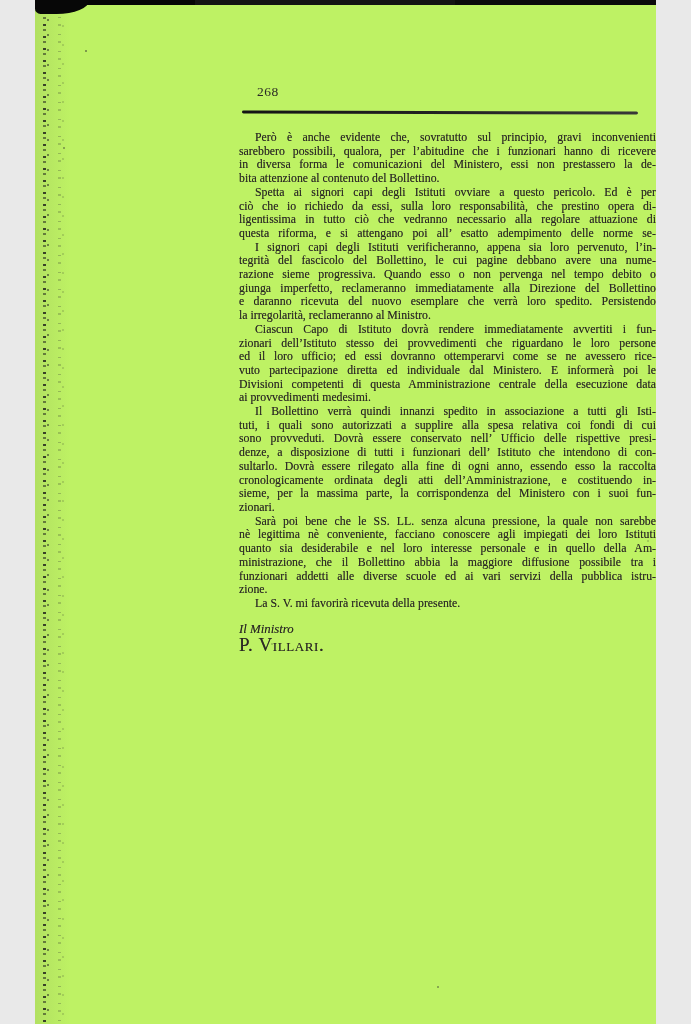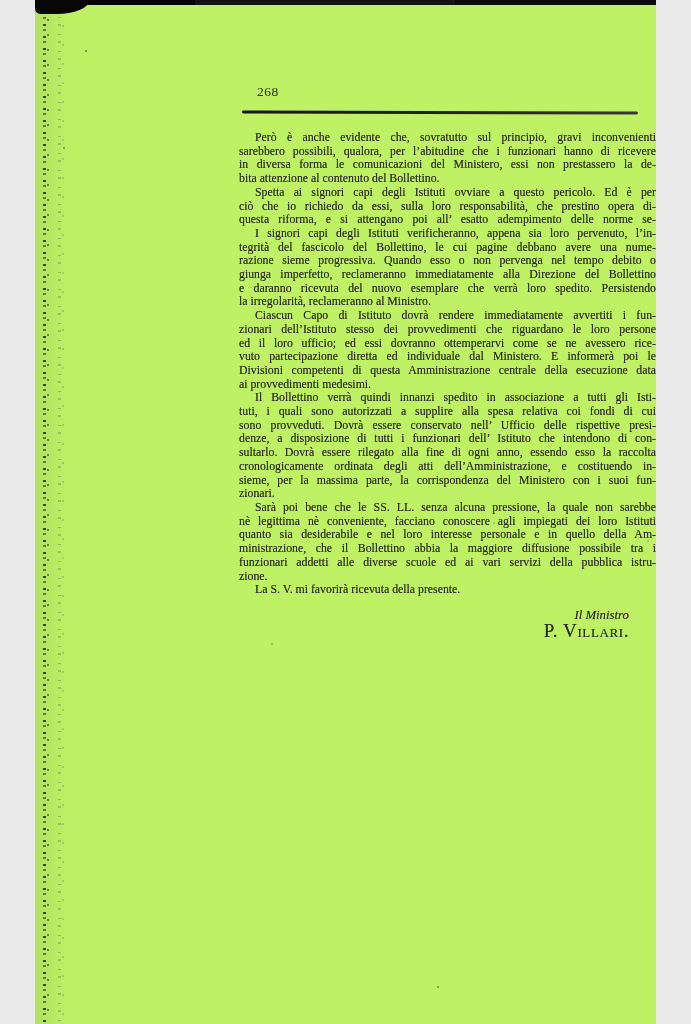--- a/index.html
+++ b/index.html
@@ -38,21 +38,21 @@
     border-radius:2px;transform:rotate(.14deg);}
   
   .body-block{position:absolute;left:204px;top:131px;width:417px;
     font-size:11.8px;line-height:13.7px;
     text-shadow:0 0 .4px rgba(43,41,37,.55);}
   .para{margin:0;}
   .line{text-align:justify;text-align-last:justify;}
   .line.first{text-indent:16px;}
   .line.last{text-align-last:left;}
   
-  .signature{margin-top:10px;padding-right:27px;text-align:right;line-height:16px;}
+  .signature{margin-top:10px;padding-right:27px;text-align:left;line-height:16px;}
   .sig-role{font-style:italic;font-size:12.8px;}
   .sig-name{font-variant:small-caps;font-size:19px;letter-spacing:.6px;}
 </style>
 </head>
 <body>
 
 <div class="page">
 
   <div class="gutter-shade"></div>
   <div class="noise noise-a"></div>
@@ -70,20 +70,21 @@
     <div>
         <div class="para">
           <div class="line first">Però è anche evidente che, sovratutto sul principio, gravi inconvenienti</div>
           <div class="line">sarebbero possibili, qualora, per l’abitudine che i funzionari hanno di ricevere</div>
           <div class="line">in diversa forma le comunicazioni del Ministero, essi non prestassero la de-</div>
           <div class="line last">bita attenzione al contenuto del Bollettino.</div>
         </div>
         <div class="para">
           <div class="line first">Spetta ai signori capi degli Istituti ovviare a questo pericolo. Ed è per</div>
           <div class="line">ciò che io richiedo da essi, sulla loro responsabilità, che prestino opera di-</div>
+          <div class="line">ligentissima in tutto ciò che vedranno necessario alla regolare attuazione di</div>
           <div class="line">questa riforma, e si attengano poi all’ esatto adempimento delle norme se-</div>
         </div>
         <div class="para">
           <div class="line first">I signori capi degli Istituti verificheranno, appena sia loro pervenuto, l’in-</div>
           <div class="line">tegrità del fascicolo del Bollettino, le cui pagine debbano avere una nume-</div>
           <div class="line">razione sieme progressiva. Quando esso o non pervenga nel tempo debito o</div>
           <div class="line">giunga imperfetto, reclameranno immediatamente alla Direzione del Bollettino</div>
           <div class="line">e daranno ricevuta del nuovo esemplare che verrà loro spedito. Persistendo</div>
           <div class="line last">la irregolarità, reclameranno al Ministro.</div>
         </div>

